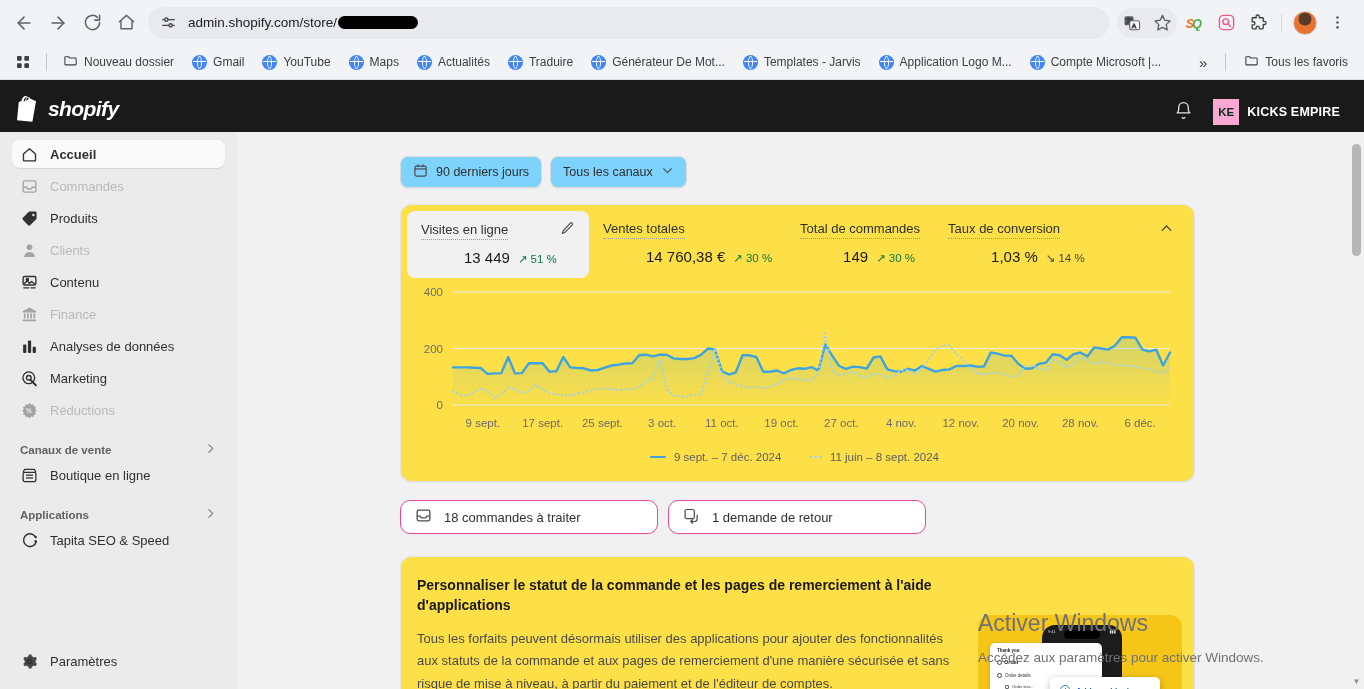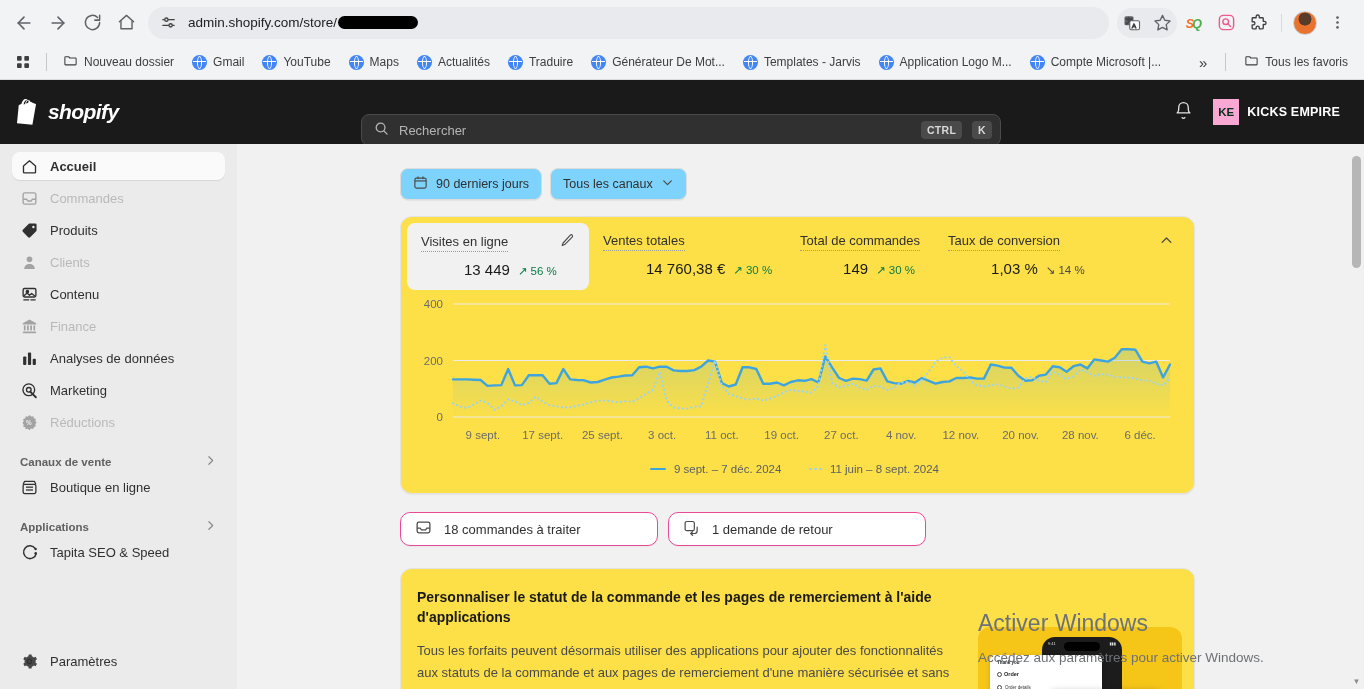--- a/index.html
+++ b/index.html
@@ -62,21 +62,21 @@
   .globe::before, .globe::after {
     content:''; position:absolute; border:1px solid #fff; border-radius:50%;
   }
   .globe::before { inset: 1px 5px; }
   .globe::after { inset: 6px 1px; height:0; border-width:1px 0 0 0; border-radius:0;}
   .bm-right { margin-left: auto; display:flex; align-items:center; gap:4px; }
 
   
   .app { height: 609px; display: flex; flex-direction: column; background:#1a1a1a; }
   .sf-header {
-    height: 64px; background: #1a1a1a; display: flex; align-items: center;
+    height: 52px; background: #1a1a1a; display: flex; align-items: flex-start;
     padding: 16px 16px; flex: none;
   }
   .sf-logo { display: flex; align-items: center; gap: 8px; width: 345px; }
   .sf-logo-mark { width: 24px; height: 26px; }
   .sf-logo-text {
     color: #fff; font-size: 21px; font-weight: 700; font-style: italic;
     letter-spacing: -0.6px;
   }
   .sf-search {
     width: 640px; height: 32px; background: #303030; border: 1px solid #4a4a4a;
@@ -611,21 +611,21 @@
                   <span style="color:#4a4a4a;margin-left:auto;">
                     <svg width="15" height="15" viewBox="0 0 24 24" fill="none" stroke="currentColor" stroke-width="1.8" stroke-linejoin="round">
                         <path d="M16.5 3.5a2.1 2.1 0 0 1 3 3L7.5 18.5 3.5 20l1.5-4z"></path>
                       </svg>
                   </span>
                 </div>
                 <div class="metric-val">
                   <span class="metric-num">13 449</span>
                   <span class="delta up">
                     <span>↗</span>
-                    <span>56 %</span>
+                    <span>51 %</span>
                   </span>
                 </div>
               </div>
 
               <div class="metric">
                 <div class="metric-head">
                   <span class="metric-label">Ventes totales</span>
                 </div>
                 <div class="metric-val">
                   <span class="metric-num">14 760,38 €</span>

